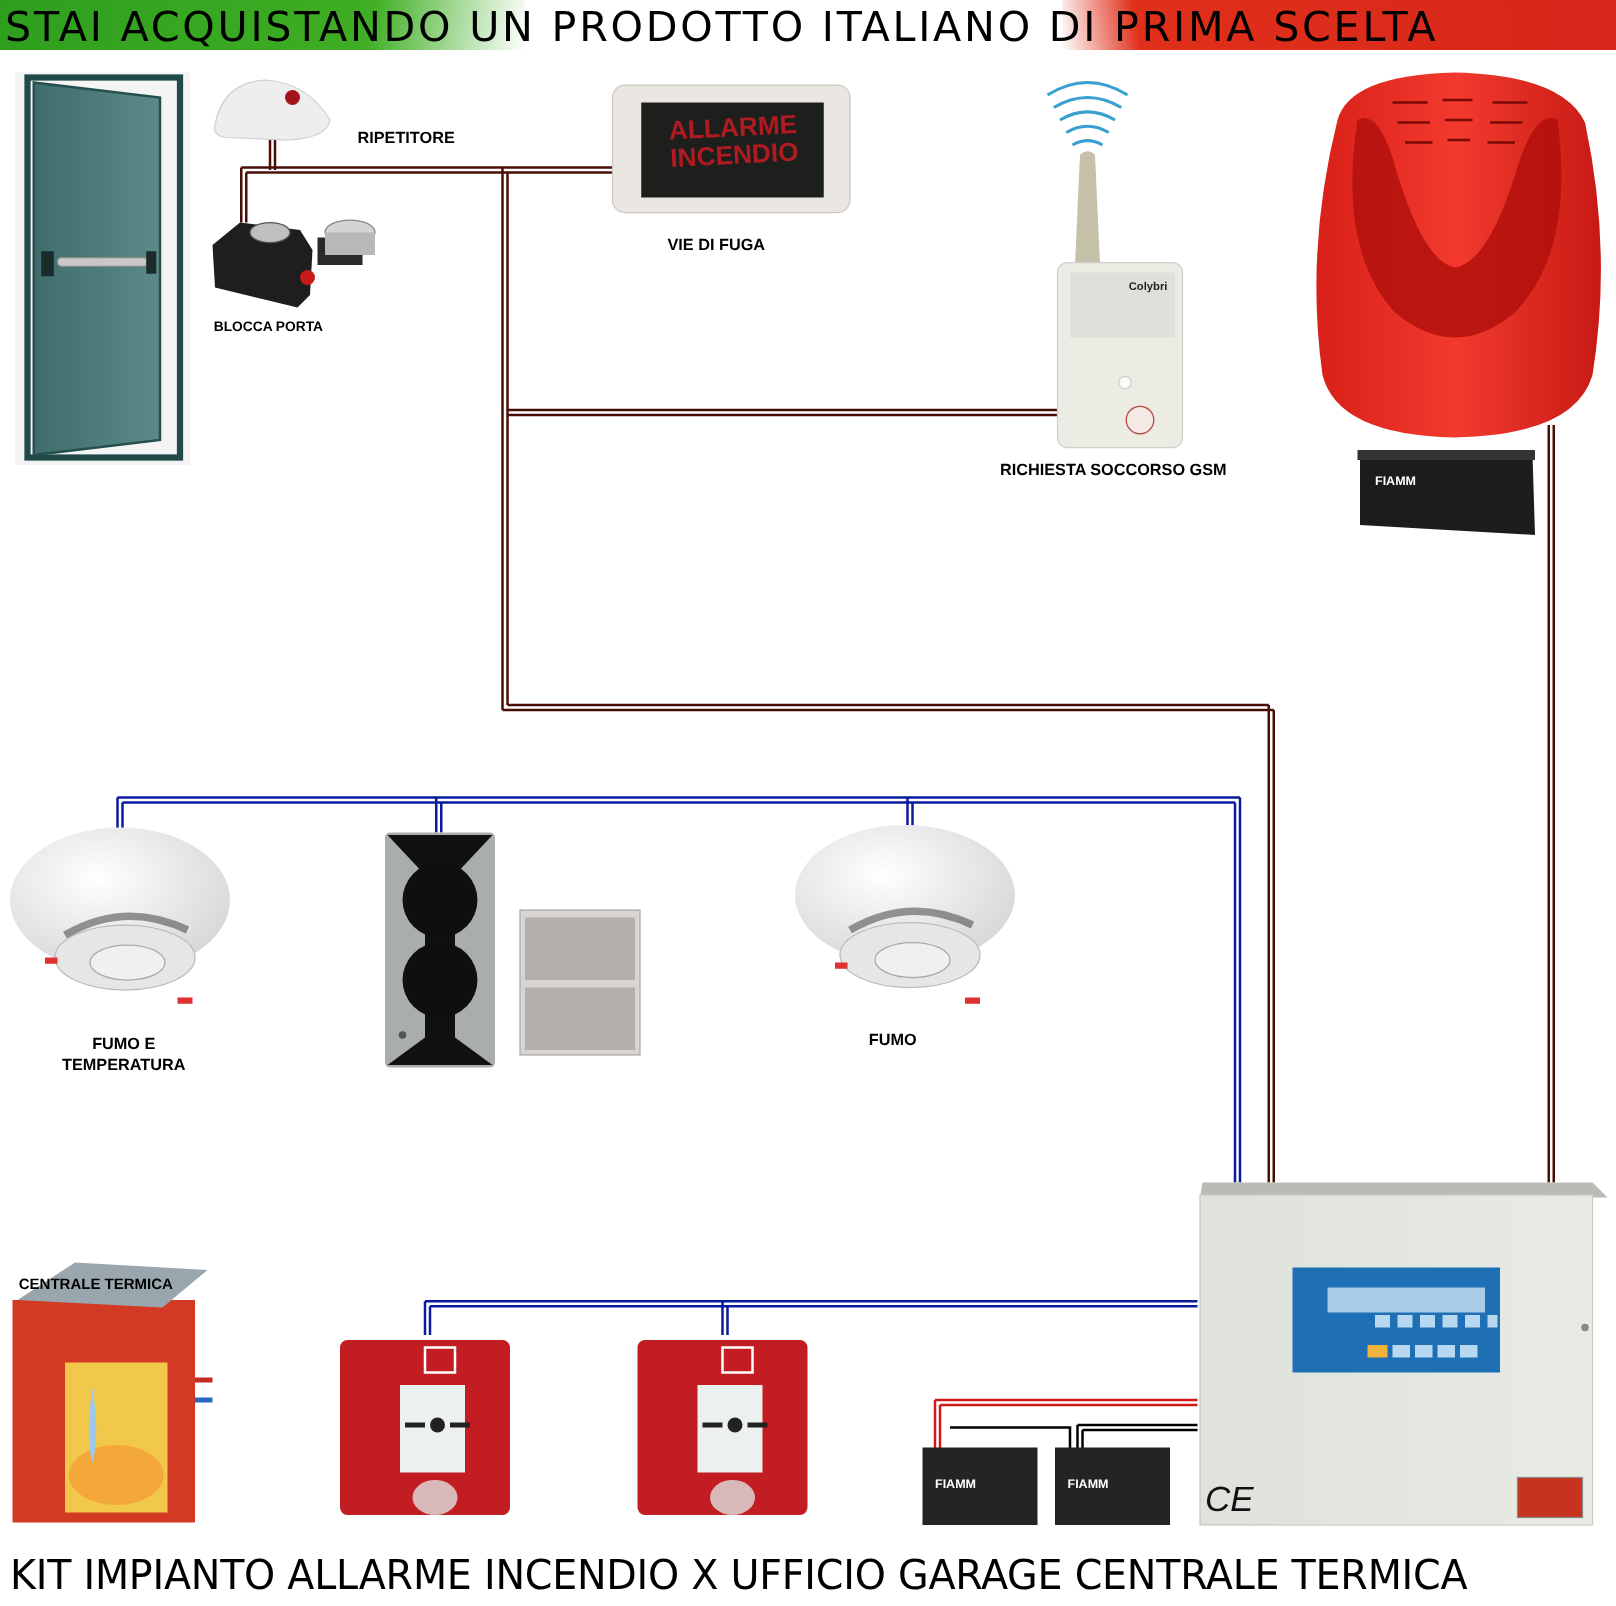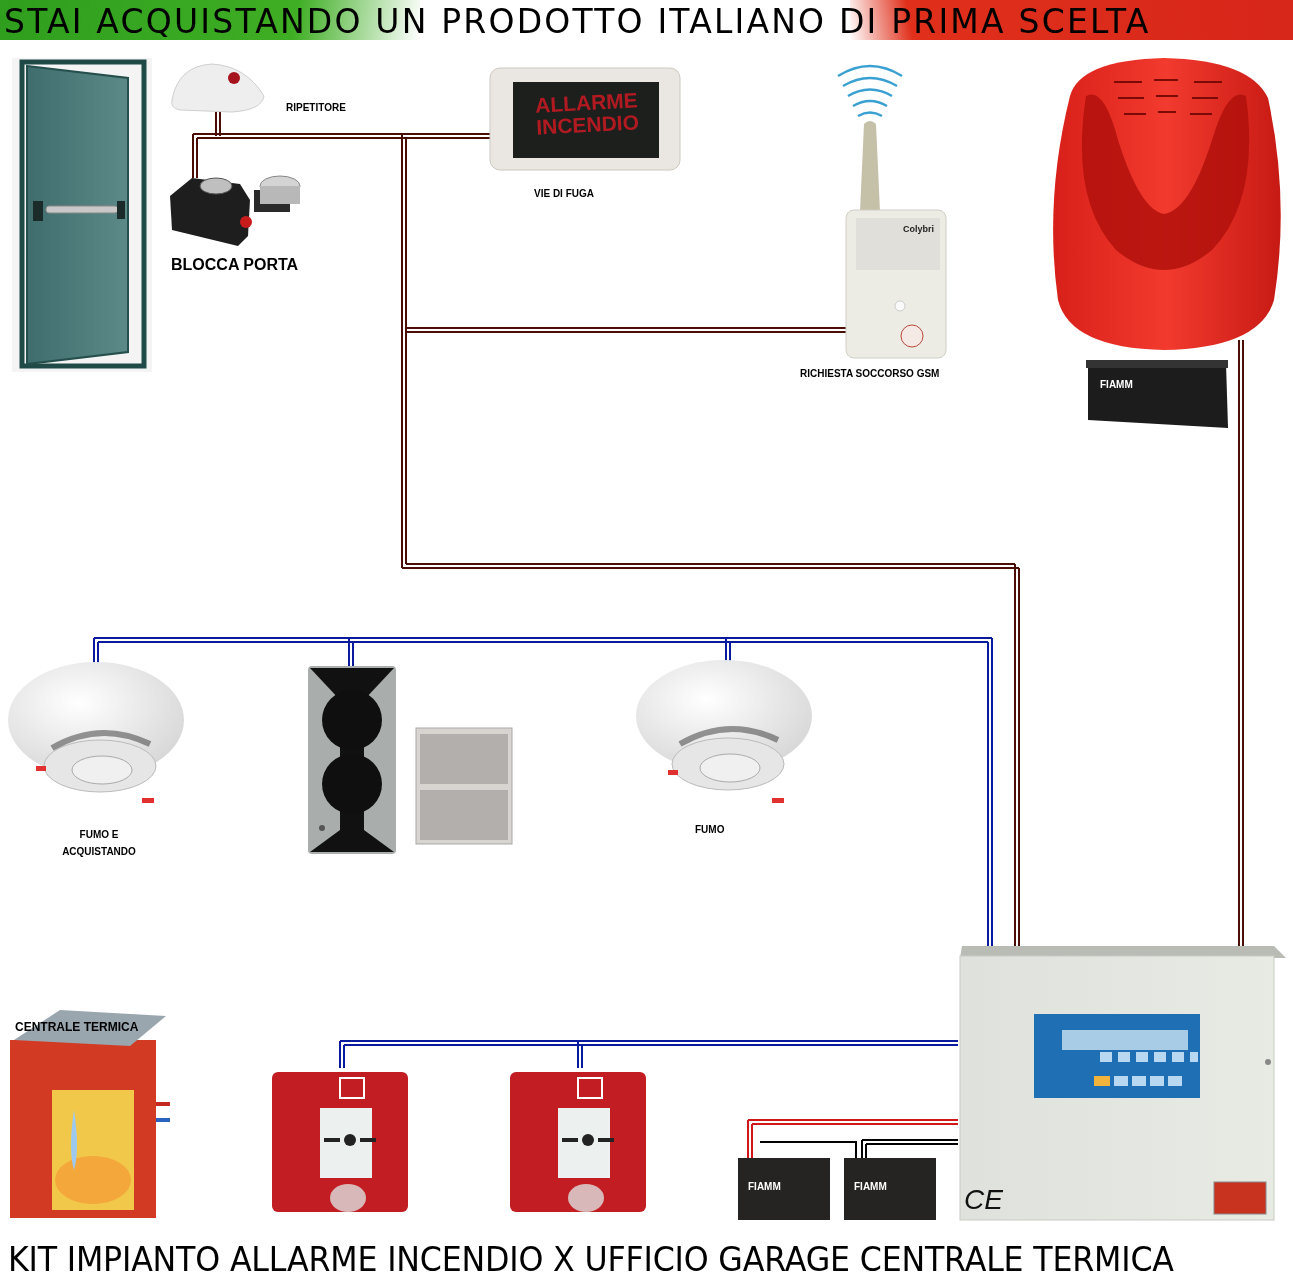--- a/index.html
+++ b/index.html
@@ -3,22 +3,22 @@
 <meta charset="utf-8">
 <style>
   html,body{margin:0;padding:0;background:#fff;}
   body{width:1293px;height:1285px;position:relative;overflow:hidden;font-family:"Liberation Sans",sans-serif;}
   .abs{position:absolute;}
   .banner{left:0;top:0;width:1293px;height:44px;overflow:hidden;padding-left:40px;}
   .banner .green{position:absolute;left:0;top:0;width:420px;height:40px;background:linear-gradient(100deg,#2f9e1e 0%,#3fae24 70%,rgba(255,255,255,0) 100%);}
   .banner .red{position:absolute;left:850px;top:0;width:443px;height:40px;background:linear-gradient(80deg,rgba(255,255,255,0) 0%,#e0301b 14%,#d7261a 100%);}
   .banner-text{position:absolute;left:4px;top:2px;font-family:"DejaVu Sans",sans-serif;font-size:33px;letter-spacing:2.2px;color:#000;white-space:nowrap;font-weight:normal;}
   .footer-text{position:absolute;left:8px;top:1240px;font-family:"DejaVu Sans",sans-serif;font-size:33px;color:#000;white-space:nowrap;letter-spacing:-0.2px;transform:scaleX(0.96);transform-origin:left;}
-  .lbl{position:absolute;font-family:"Liberation Sans",sans-serif;font-weight:bold;font-size:16px;color:#000;white-space:nowrap;text-align:center;}
-  .lbl.small{font-size:10px;}
+  .lbl{position:absolute;font-family:"Liberation Sans",sans-serif;font-weight:bold;font-size:11px;color:#000;white-space:nowrap;text-align:center;}
+  .lbl.small{font-size:13px;}
   svg{position:absolute;left:0;top:0;}
 </style>
 </head>
 <body>
 
 <div class="abs banner">
   <div class="green"></div>
   <div class="red"></div>
   <div class="banner-text">STAI ACQUISTANDO UN PRODOTTO ITALIANO DI PRIMA SCELTA</div>
 </div>
@@ -269,20 +269,20 @@
   <div>INCENDIO</div>
 </div>
 
 <div class="lbl small" style="left:286px;top:102px;">RIPETITORE</div>
 <div class="lbl" style="left:171px;top:256px;">BLOCCA PORTA</div>
 <div class="lbl small" style="left:534px;top:188px;">VIE DI FUGA</div>
 <div class="lbl small" style="left:800px;top:368px;">RICHIESTA SOCCORSO GSM</div>
 
 <div class="lbl small" style="left:18px;top:826px;width:162px;line-height:17px;">
   <div>FUMO E</div>
-  <div>ACQUISTANDO</div>
+  <div>TEMPERATURA</div>
 </div>
 <div class="lbl small" style="left:695px;top:824px;">FUMO</div>
 <div class="lbl" style="left:15px;top:984px;font-size:12px;margin-top:36px;">CENTRALE TERMICA</div>
 
 <div class="abs" style="left:964px;top:1184px;font-family:'Liberation Sans',sans-serif;font-size:28px;color:#111;font-style:italic;">CE</div>
 
 <div class="footer-text">KIT IMPIANTO ALLARME INCENDIO X UFFICIO GARAGE CENTRALE TERMICA</div>
 
 </body></html>

